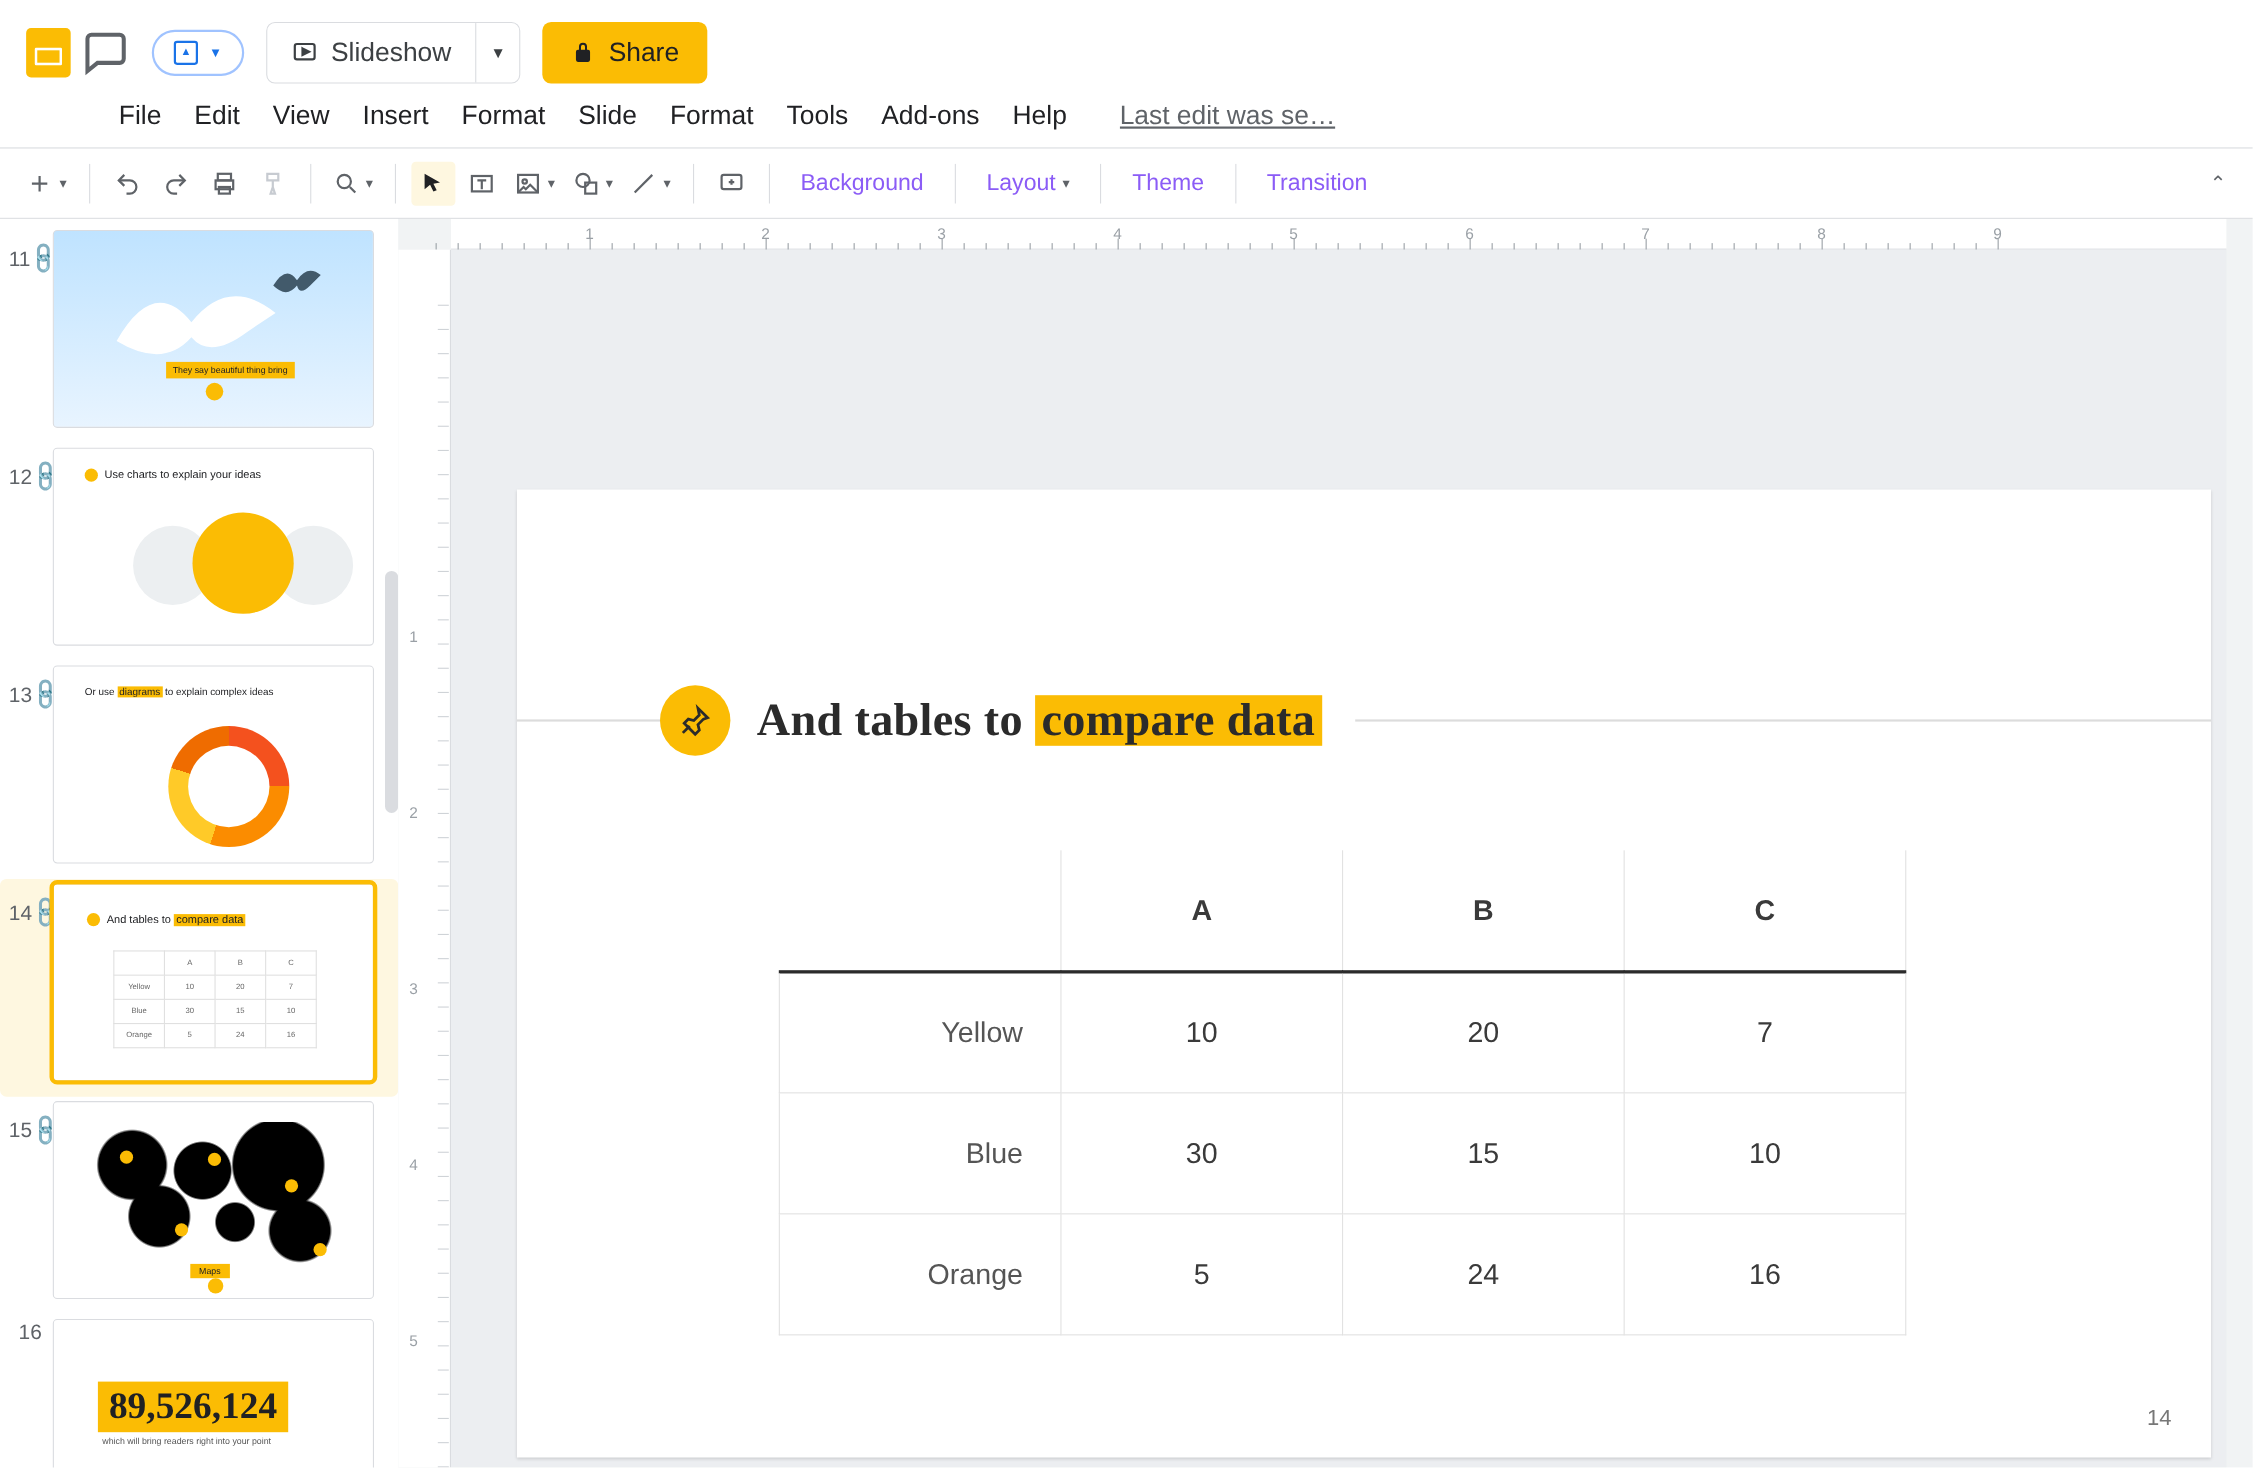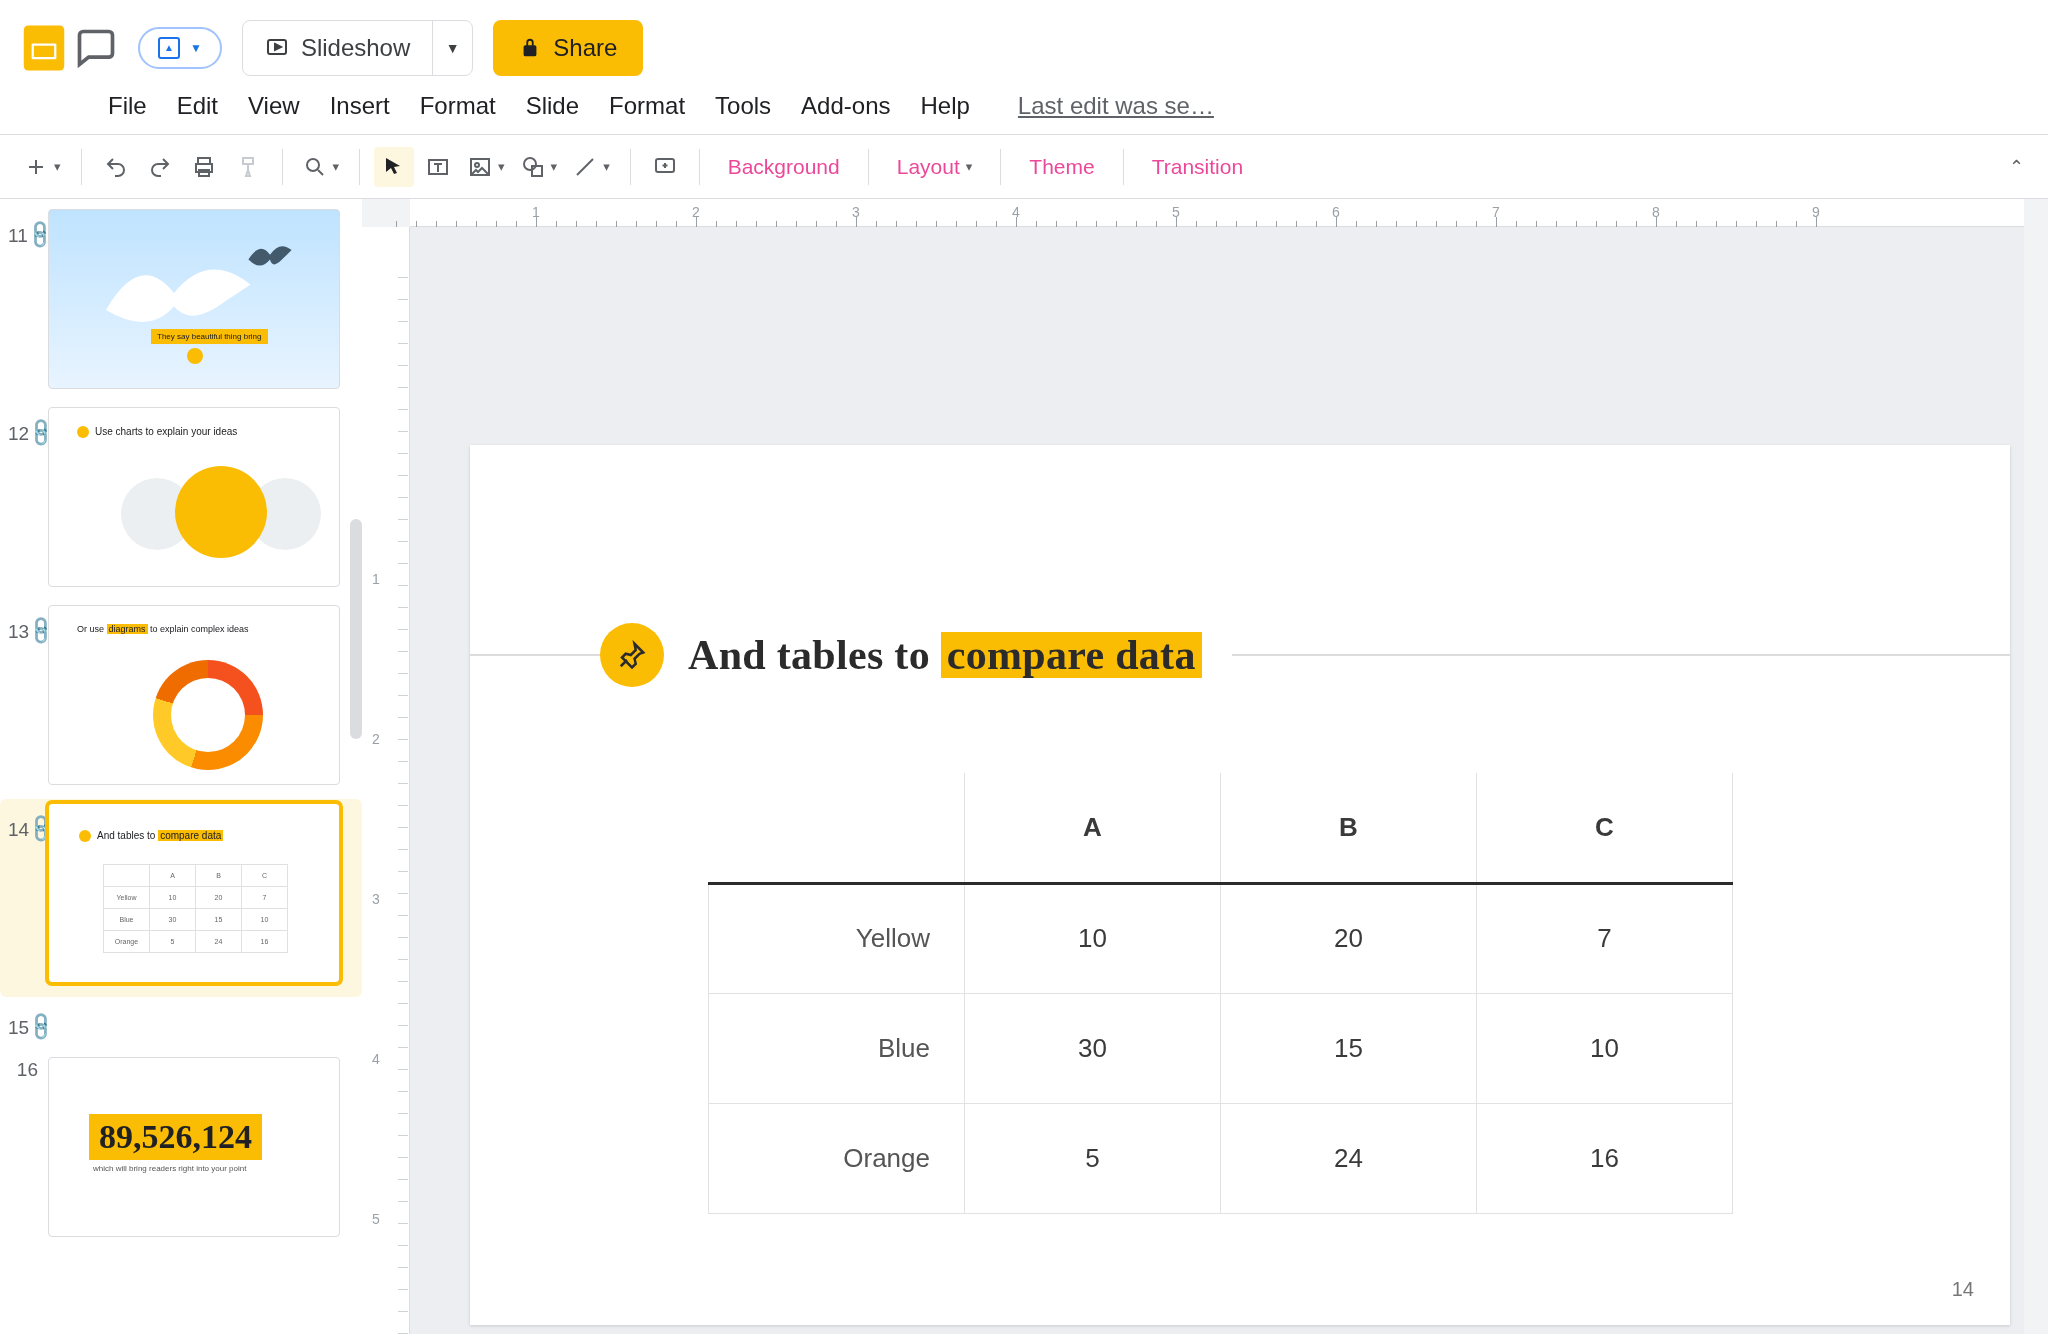--- a/index.html
+++ b/index.html
@@ -31,21 +31,21 @@
   .menu-row .item { cursor:pointer; }
   .menu-row .edit-stamp { margin-left: 18px; color:#5f6368; text-decoration: underline; font-size:24px; white-space:nowrap; max-width:220px; overflow:hidden; text-overflow:ellipsis; }
   .divider-h { height:1px; background: var(--line); width:100%; }
 
   
   .toolbar { display:flex; align-items:center; height:64px; padding: 0 18px; gap: 4px; border-bottom:1px solid var(--line); position:relative;}
   .tb-btn { min-width:40px; height:40px; border-radius:4px; display:flex; align-items:center; justify-content:center; color:#5f6368; position:relative; padding:0 6px;}
   .tb-btn.active { background:#fef7e0; }
   .tb-btn svg { width:24px; height:24px; }
   .tb-sep { width:1px; height:36px; background: var(--line); margin: 0 10px; }
-  .tb-text { font-size:21px; color:#ec4899; padding:0 14px; height:40px; display:flex; align-items:center; }
+  .tb-text { font-size:21px; color:#8b5cf6; padding:0 14px; height:40px; display:flex; align-items:center; }
   .tb-drop::after { content:"▾"; font-size:13px; margin-left:6px; color:#5f6368; }
   .toolbar .collapse { position:absolute; right:24px; font-size:18px; color:#5f6368; }
 
   
   .workspace { display:flex; height: calc(1339px - 78px - 62px - 64px); }
   .filmstrip { width: 362px; background:#fff; position:relative; overflow:hidden; padding-top:6px;}
   .filmstrip-thumb { position:absolute; right:0; top:320px; width:12px; height:220px; background:#dadce0; border-radius:6px;}
   .slide-row { display:flex; align-items:flex-start; gap:10px; padding: 4px 16px 14px 8px; }
   .slide-num { width:30px; text-align:right; font-size:19px; color:#5f6368; padding-top:2px;}
   .slide-numcol{display:flex;flex-direction:row;align-items:flex-end;width:30px;}
@@ -347,20 +347,30 @@
             </tbody>
           </table>
       </div>
     </div>
 
     <div class="slide-row">
       <div class="slide-numcol">
           <span class="slide-num">15</span>
           <span class="link">🔗</span>
         </div>
+      <div class="thumb t15">
+        <div class="map no-int"></div>
+        <div class="pin no-int" style="left:60px;top:44px"></div>
+          <div class="pin no-int" style="left:140px;top:46px"></div>
+        <div class="pin no-int" style="left:210px;top:70px"></div>
+          <div class="pin no-int" style="left:110px;top:110px"></div>
+        <div class="pin no-int" style="left:236px;top:128px"></div>
+        <div class="lab no-int">Maps</div>
+          <div class="dot no-int"></div>
+      </div>
     </div>
 
     <div class="slide-row">
       <div class="slide-numcol">
           <span class="slide-num">16</span>
         </div>
       <div class="thumb t16">
         <div class="big no-int">89,526,124</div>
         <div class="sub no-int">which will bring readers right into your point</div>
       </div>

